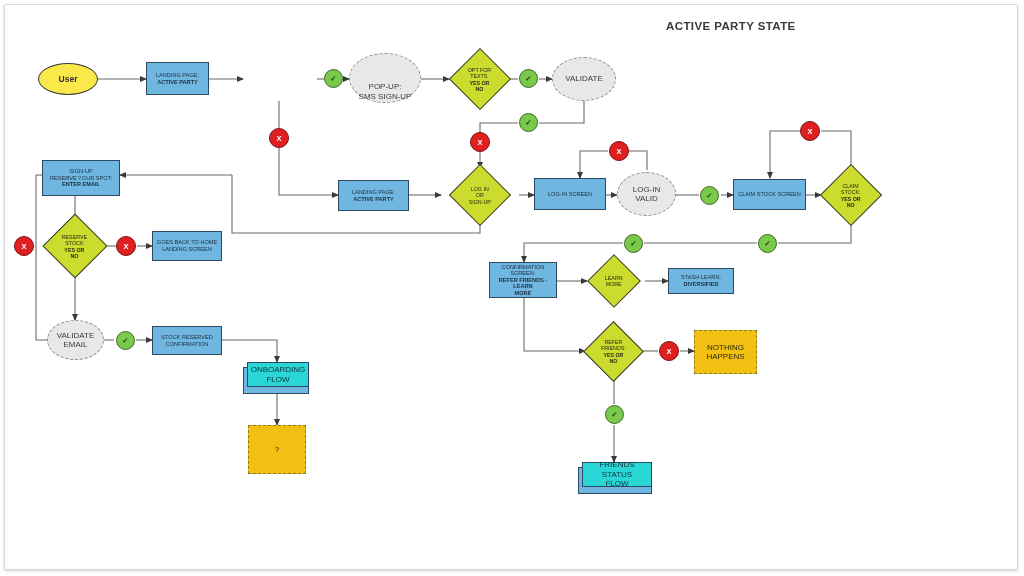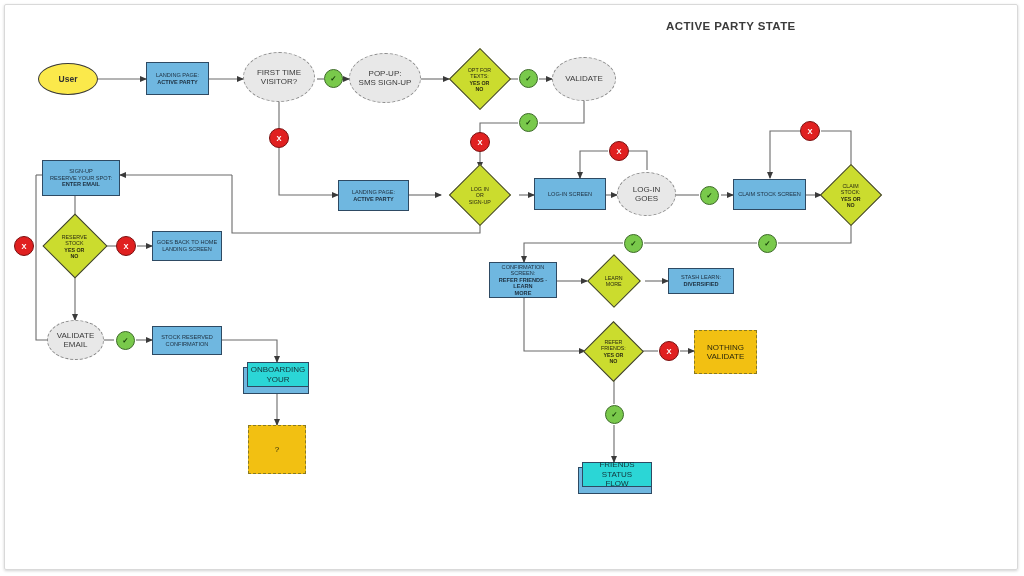--- a/index.html
+++ b/index.html
@@ -131,26 +131,22 @@
   </svg>
 
   <div class="node n-user" style="left:38px;top:63px;width:60px;height:32px;">
     <span class="lbl">User</span>
   </div>
 
   <div class="node n-blue" style="left:146px;top:62px;width:63px;height:33px;">
     <span class="lbl"><span>LANDING PAGE:</span><br><span class="b">ACTIVE PARTY</span></span>
   </div>
 
-  <div class="node n-ellipse" style="left:243px;top:52px;width:72px;height:50px;">
-    <span class="lbl">FIRST TIME
-VISITOR?</span>
-  </div>
-
-  <div class="node n-ellipse" style="left:349px;top:53px;width:72px;height:50px;">
+
+  <div class="node n-ellipse" style="left:349px;top:53px;width:72px;height:50px;align-items:flex-end;">
     <span class="lbl">POP-UP:
 SMS SIGN-UP</span>
   </div>
 
   <div class="node n-diamond" style="left:458px;top:57px;width:44px;height:44px;">
     <span class="lbl"><span>OPT FOR</span><br><span>TEXTS:</span><br><span class="b">YES OR</span><br><span class="b">NO</span></span>
   </div>
 
   <div class="node n-ellipse" style="left:552px;top:57px;width:64px;height:44px;">
     <span class="lbl">VALIDATE</span>
@@ -175,42 +171,42 @@
   </div>
 
   <div class="node n-blue" style="left:152px;top:326px;width:70px;height:29px;">
     <span class="lbl">STOCK RESERVED
 CONFIRMATION</span>
   </div>
 
   <div class="stack-shadow" style="left:243px;top:367px;width:64px;height:25px;"></div>
   <div class="node n-cyan" style="left:247px;top:362px;width:62px;height:25px;">
     <span class="lbl">ONBOARDING
-YOUR</span>
+FLOW</span>
   </div>
 
   <div class="node n-amber" style="left:248px;top:425px;width:58px;height:49px;">
     <span class="lbl">?</span>
   </div>
 
   <div class="node n-blue" style="left:338px;top:180px;width:71px;height:31px;">
     <span class="lbl"><span>LANDING PAGE:</span><br><span class="b">ACTIVE PARTY</span></span>
   </div>
 
   <div class="node n-diamond" style="left:458px;top:173px;width:44px;height:44px;">
     <span class="lbl"><span>LOG IN</span><br><span>OR</span><br><span>SIGN-UP</span></span>
   </div>
 
   <div class="node n-blue" style="left:534px;top:178px;width:72px;height:32px;">
     <span class="lbl">LOG-IN SCREEN</span>
   </div>
 
   <div class="node n-ellipse" style="left:617px;top:172px;width:59px;height:44px;">
     <span class="lbl">LOG-IN
-GOES</span>
+VALID</span>
   </div>
 
   <div class="node n-blue" style="left:733px;top:179px;width:73px;height:31px;">
     <span class="lbl">CLAIM STOCK SCREEN</span>
   </div>
 
   <div class="node n-diamond" style="left:829px;top:173px;width:44px;height:44px;">
     <span class="lbl"><span>CLAIM</span><br><span>STOCK:</span><br><span class="b">YES OR</span><br><span class="b">NO</span></span>
   </div>
 
@@ -226,21 +222,21 @@
   <div class="node n-blue" style="left:668px;top:268px;width:66px;height:26px;">
     <span class="lbl"><span>STASH LEARN:</span><br><span class="b">DIVERSIFIED</span></span>
   </div>
 
   <div class="node n-diamond" style="left:592px;top:330px;width:43px;height:43px;">
     <span class="lbl"><span>REFER</span><br><span>FRIENDS:</span><br><span class="b">YES OR</span><br><span class="b">NO</span></span>
   </div>
 
   <div class="node n-amber" style="left:694px;top:330px;width:63px;height:44px;">
     <span class="lbl">NOTHING
-VALIDATE</span>
+HAPPENS</span>
   </div>
 
   <div class="stack-shadow" style="left:578px;top:467px;width:72px;height:25px;"></div>
   <div class="node n-cyan" style="left:582px;top:462px;width:70px;height:25px;">
     <span class="lbl">FRIENDS STATUS
 FLOW</span>
   </div>
 
   <div class="mk mk-yes" style="left:324px;top:69px;width:19px;height:19px;">✓</div>
   <div class="mk mk-no" style="left:269px;top:128px;width:20px;height:20px;">X</div>

